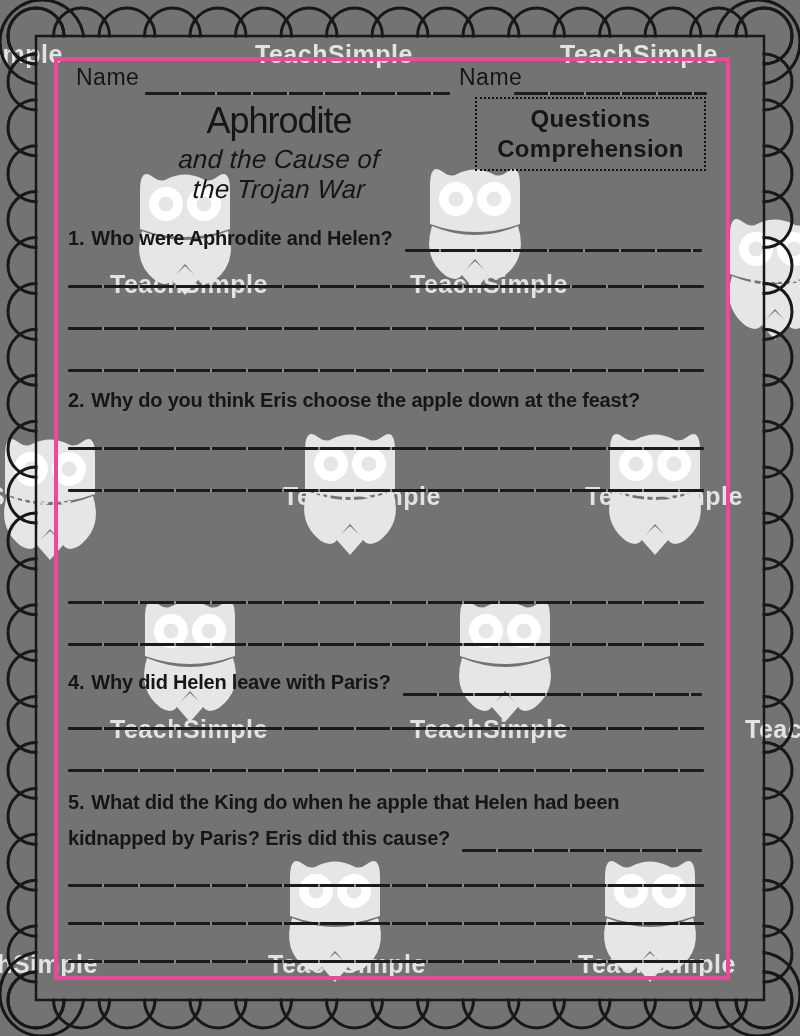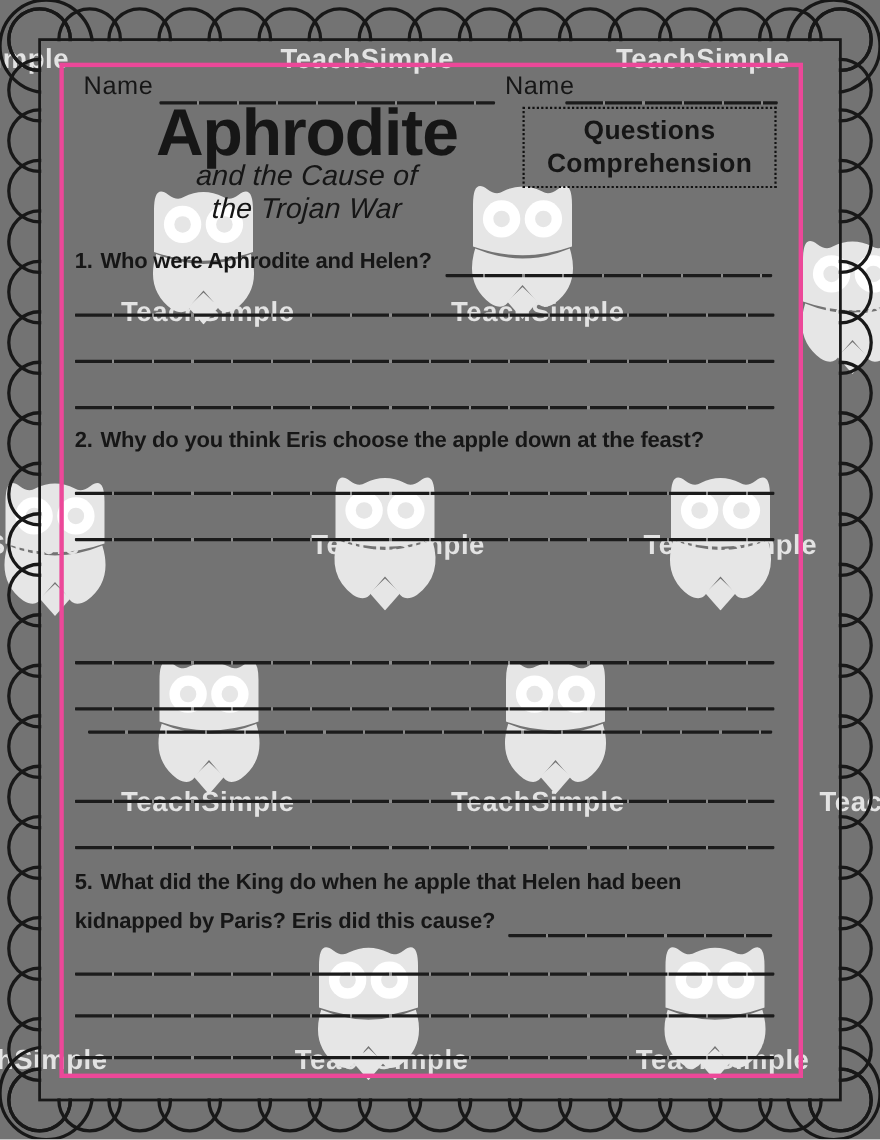--- a/index.html
+++ b/index.html
@@ -28,21 +28,21 @@
     position:absolute;height:3px;border-radius:1px;
     background:repeating-linear-gradient(90deg,#1b1b1b 0 34px,#8a8a8a 34px 36px);
   }
   .fill-line{
     flex:1;height:3px;border-radius:1px;margin:0 2px 4px 12px;align-self:flex-end;
     background:repeating-linear-gradient(90deg,#1b1b1b 0 34px,#8a8a8a 34px 36px);
   }
   
   .hdr-label{font-size:23px;letter-spacing:.5px;}
   .title-block{left:55px;top:41px;width:340px;text-align:center;}
-  .title{font-size:60px;font-weight:bold;letter-spacing:-1px;line-height:46px;}
+  .title{font-size:36px;font-weight:normal;letter-spacing:-1px;line-height:46px;}
   .subtitle{font-size:26px;font-style:italic;line-height:30px;letter-spacing:.2px;transform:skewX(-3deg);}
   .badge{
     left:421px;top:40px;width:227px;padding:5px 0;border:2px dotted #111;
     text-align:center;font-size:24px;font-weight:bold;line-height:30px;letter-spacing:.3px;
   }
   
   .q{left:14px;width:636px;}
   .qline{display:flex;align-items:flex-end;font-size:20px;line-height:36px;letter-spacing:-.2px;}
   .qline .qtext{white-space:nowrap;font-weight:bold;}
   .qnum{margin-right:7px;}
@@ -245,20 +245,21 @@
         </div>
       </div>
       <div class="rule ans" style="top:390px"></div>
       <div class="rule ans" style="top:432px"></div>
 
       <div class="rule ans" style="top:544px"></div>
       <div class="rule ans" style="top:586px"></div>
 
       <div class="abs q" style="top:607px">
         <div class="qline">
+          <span class="qtext"><span class="qnum">4.</span><span>Why did Helen leave with Paris?</span></span>
           <span class="fill-line"></span>
         </div>
       </div>
       <div class="rule ans" style="top:670px"></div>
       <div class="rule ans" style="top:712px"></div>
 
       <div class="abs q" style="top:727px">
         <div class="qline">
           <span class="qtext"><span class="qnum">5.</span><span>What did the King do when he apple that Helen had been</span></span>
         </div>

